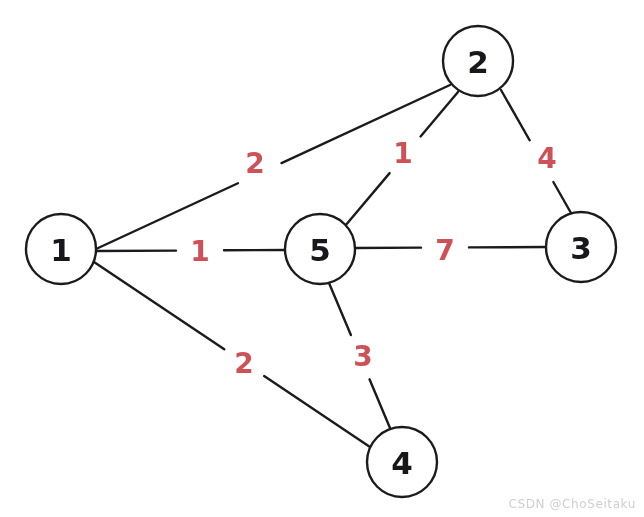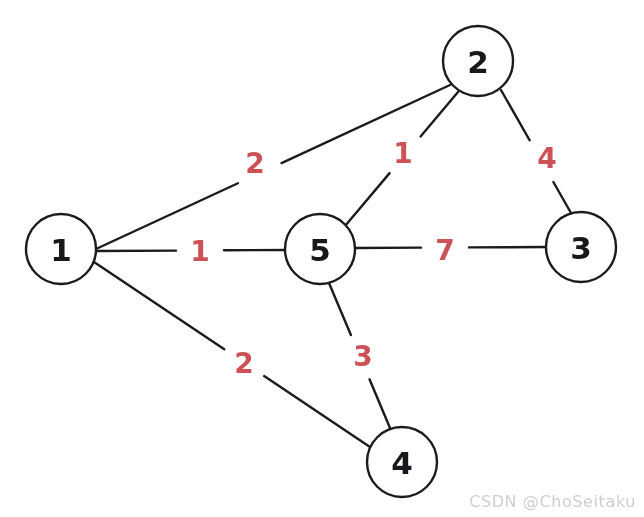--- a/index.html
+++ b/index.html
@@ -50,21 +50,21 @@
     font-size: 28px;
     fill: #cc5257;
     text-anchor: middle;
     dominant-baseline: central;
   }
   #watermark {
     position: absolute;
     right: 8px;
     bottom: 6px;
     font-family: "DejaVu Sans", sans-serif;
-    font-size: 16px;
+    font-size: 12px;
     letter-spacing: 0.6px;
     color: #cfcfcf;
     white-space: nowrap;
     user-select: none;
   }
 </style>
 </head>
 <body>
 
 <div id="canvas">

